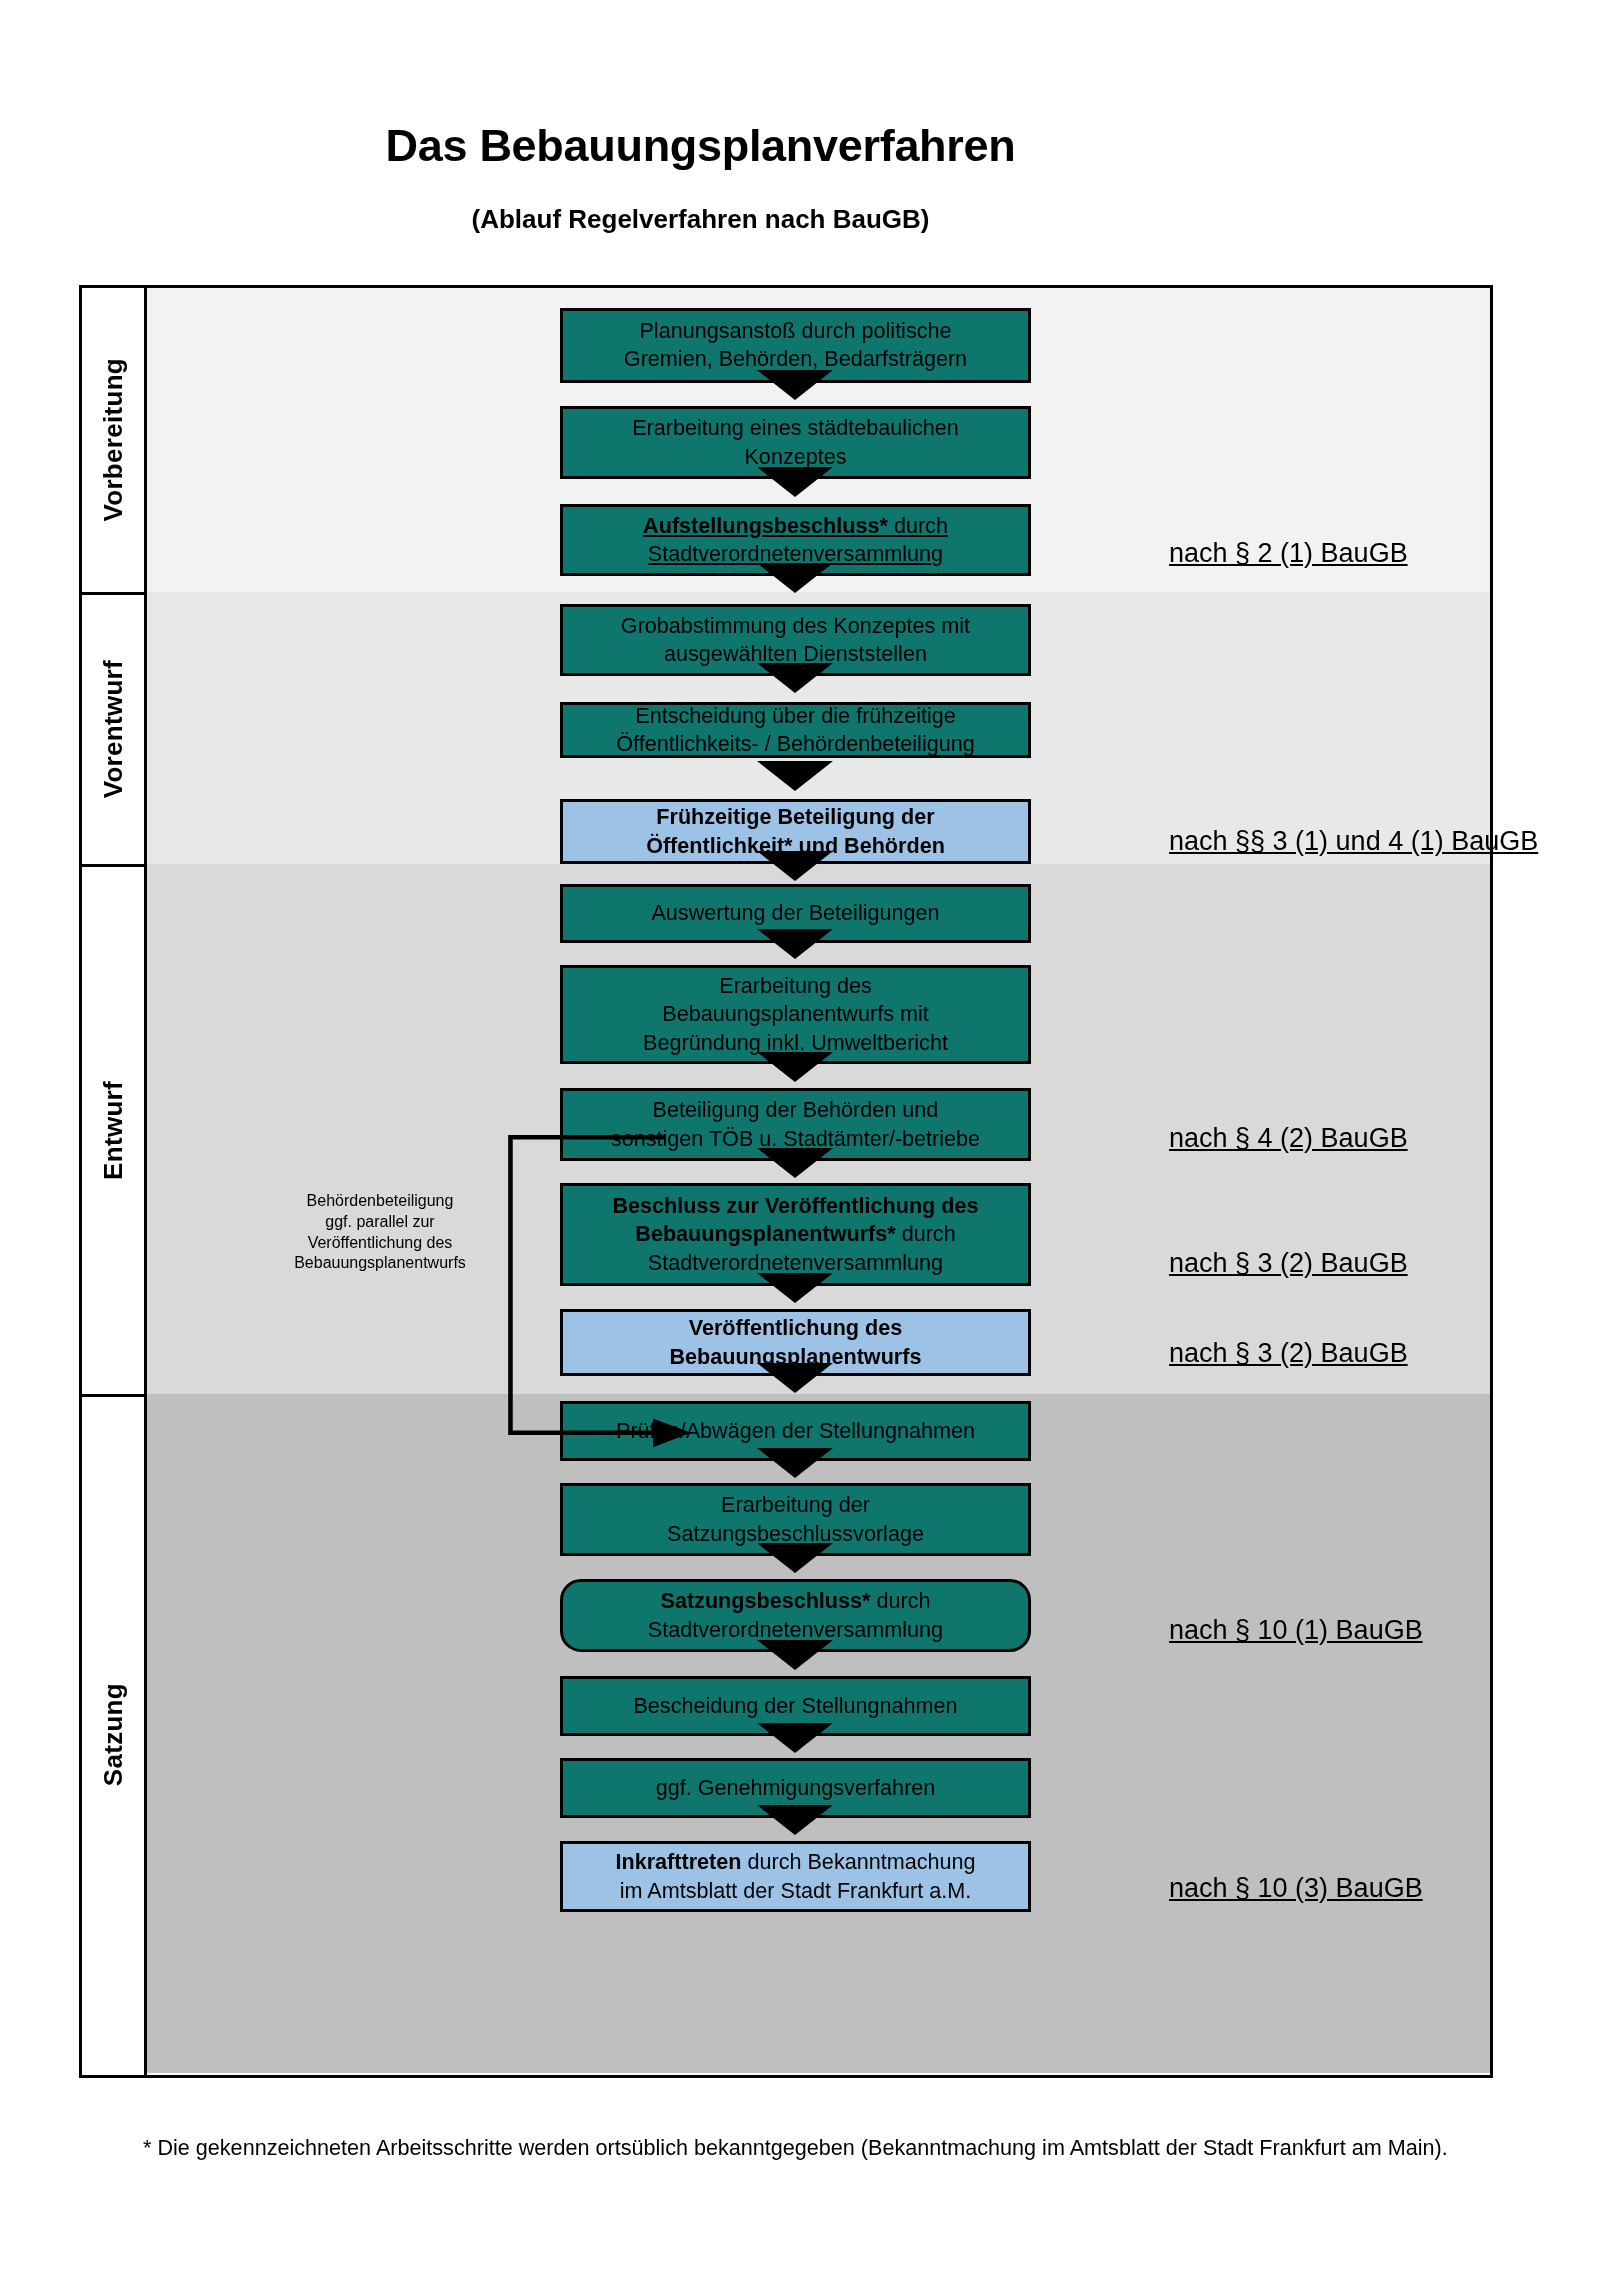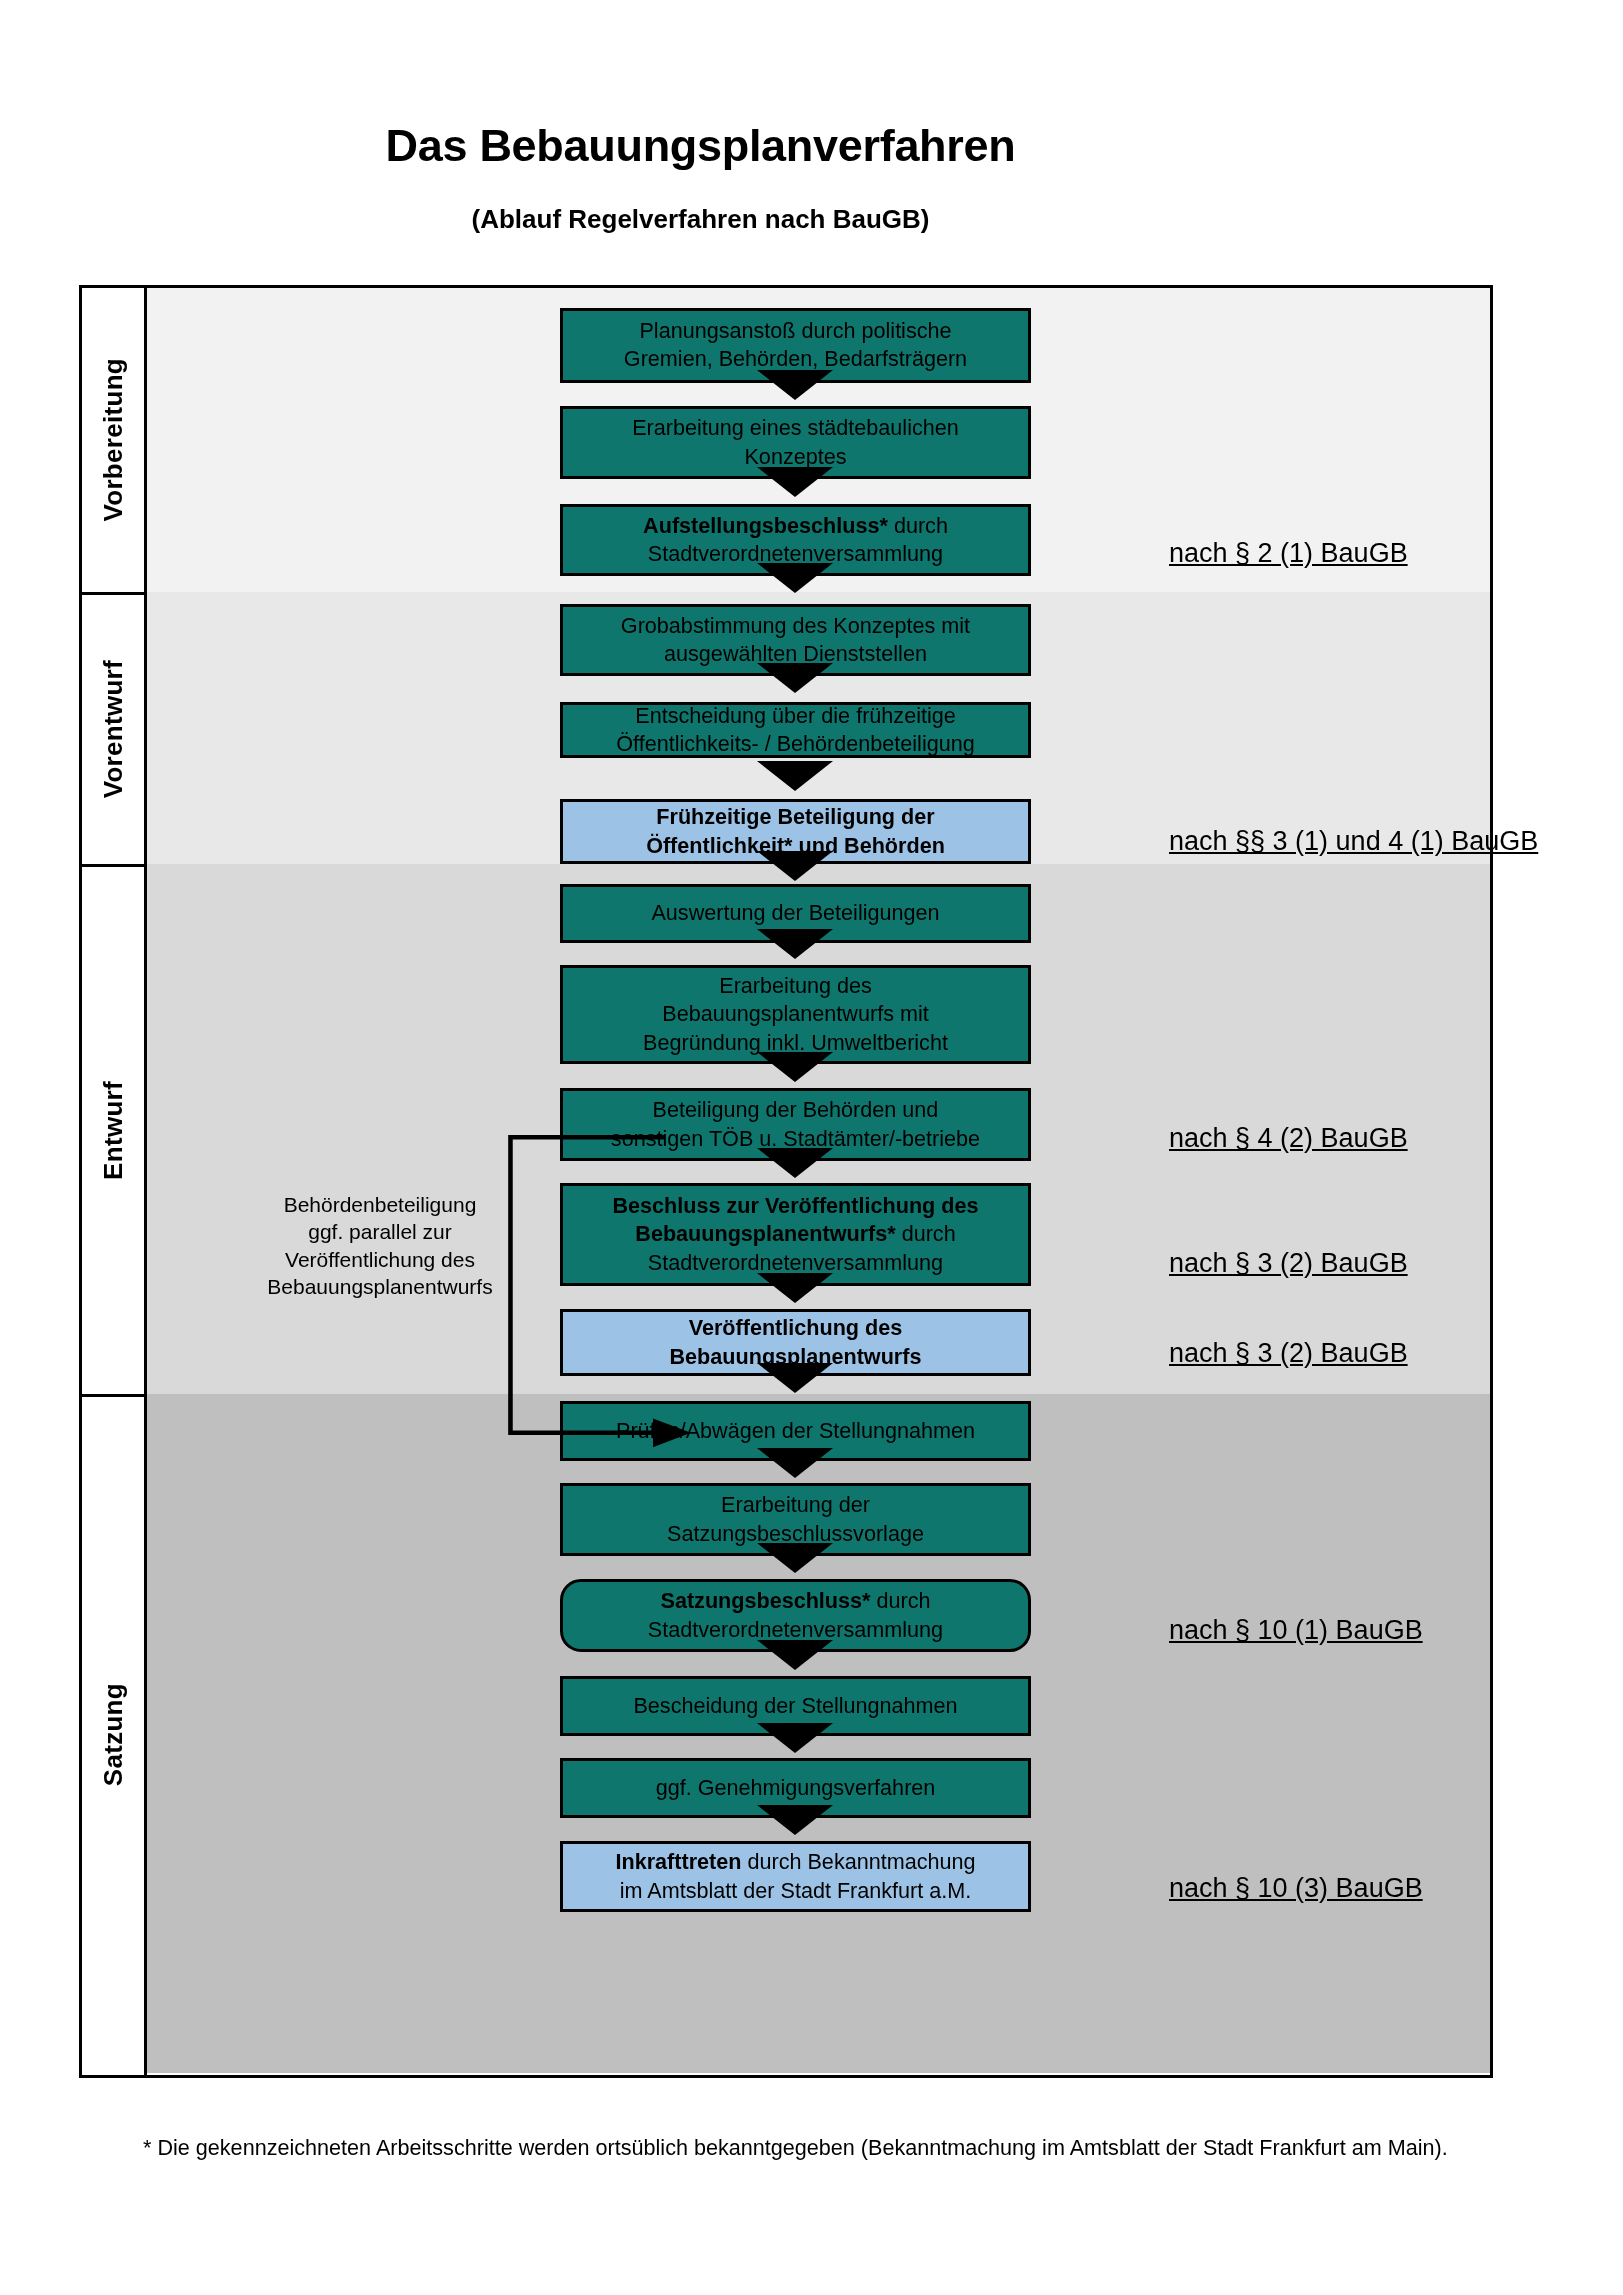--- a/index.html
+++ b/index.html
@@ -134,21 +134,21 @@
     z-index: 4;
     text-decoration: underline;
   }
 
   
   #side-note {
     position: absolute;
     left: 144px;
     width: 308px;
     text-align: center;
-    font-size: 21px;
+    font-size: 16px;
     line-height: 1.30;
     z-index: 4;
   }
 
   
   #bracket {
     position: absolute;
     z-index: 5;
   }
 
@@ -214,21 +214,21 @@
         </div>
       </div>
       <div class="arrow-down" style="left: 675px; top: 82px;"></div>
       <div class="flow-box" style="top: 118px; height: 73px;">
         <div class="bt">
           <div><span>Erarbeitung eines städtebaulichen</span></div>
           <div><span>Konzeptes</span></div>
         </div>
       </div>
       <div class="arrow-down" style="left: 675px; top: 179px;"></div>
-      <div class="flow-box" style="top: 216px; height: 72px;">
+      <div class="flow-box" style="top: 216px; height: 72px; text-decoration: underline;">
         <div class="bt">
           <div><span class="b">Aufstellungsbeschluss*</span><span> durch</span></div>
           <div><span>Stadtverordnetenversammlung</span></div>
         </div>
       </div>
       <div class="arrow-down" style="left: 675px; top: 275px;"></div>
       <div class="flow-box" style="top: 316px; height: 72px;">
         <div class="bt">
           <div><span>Grobabstimmung des Konzeptes mit</span></div>
           <div><span>ausgewählten Dienststellen</span></div>

